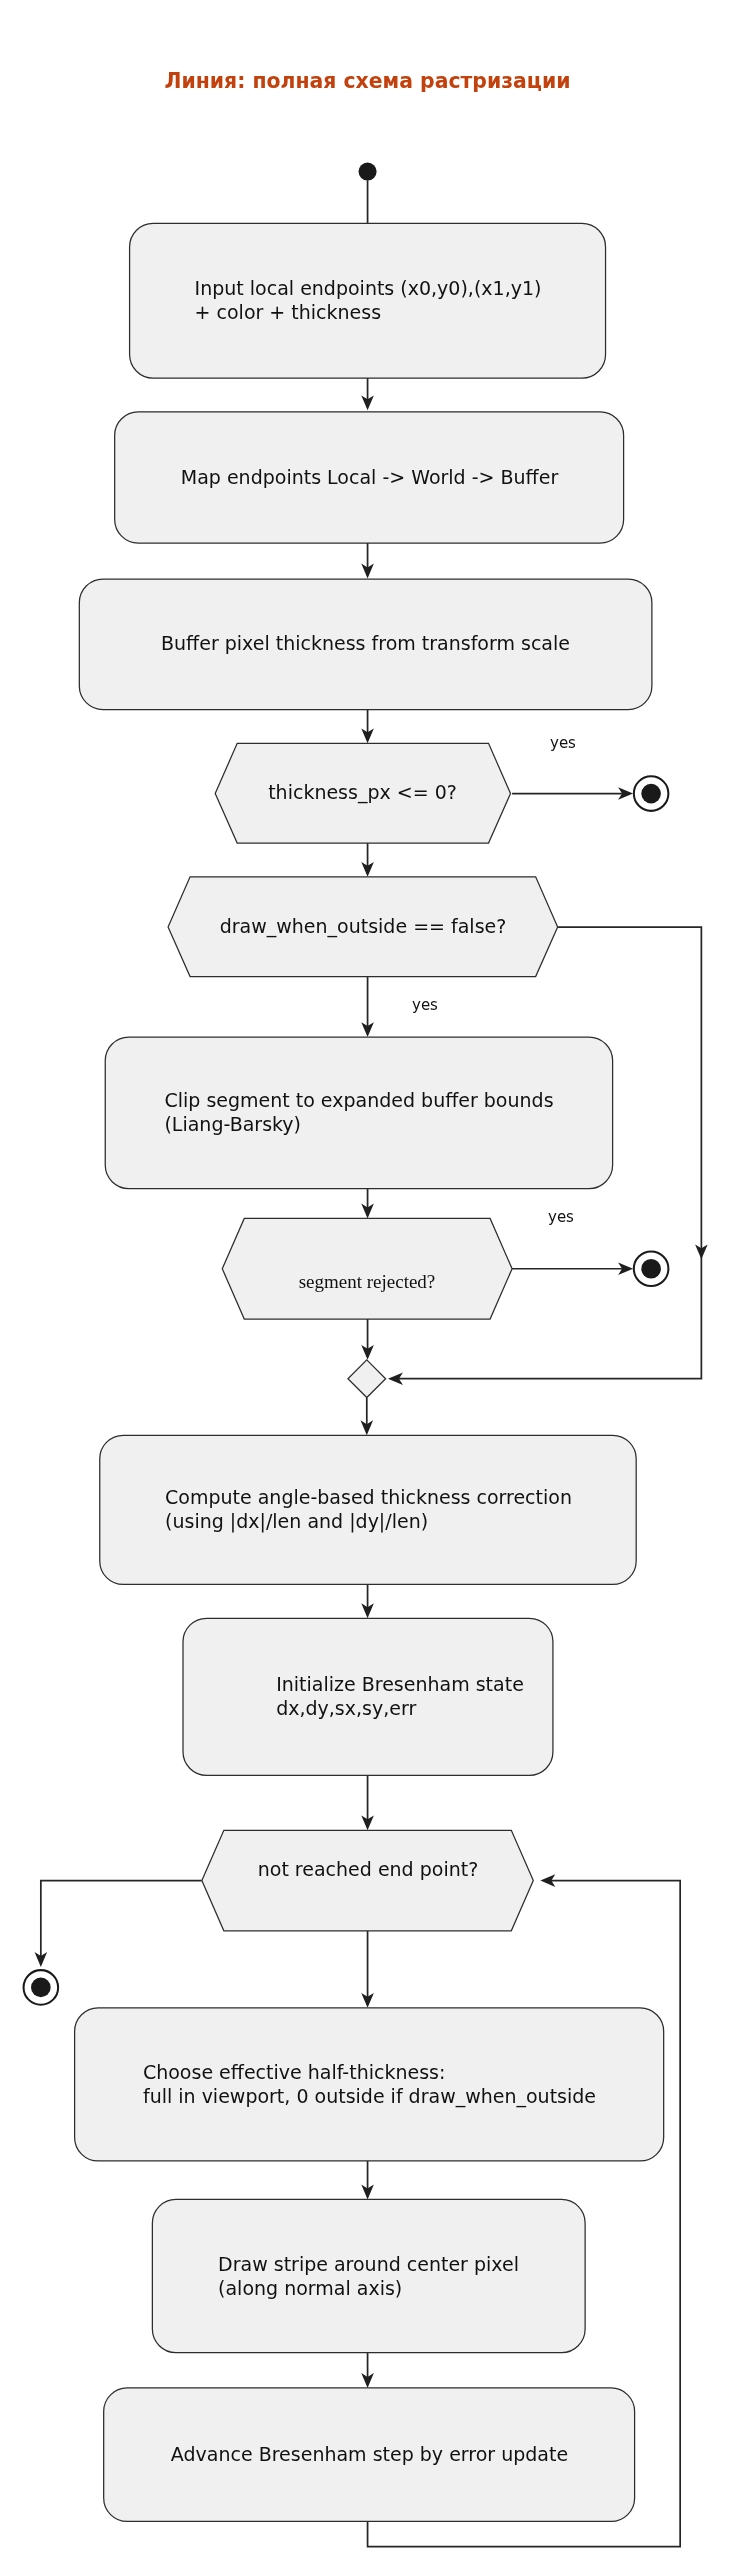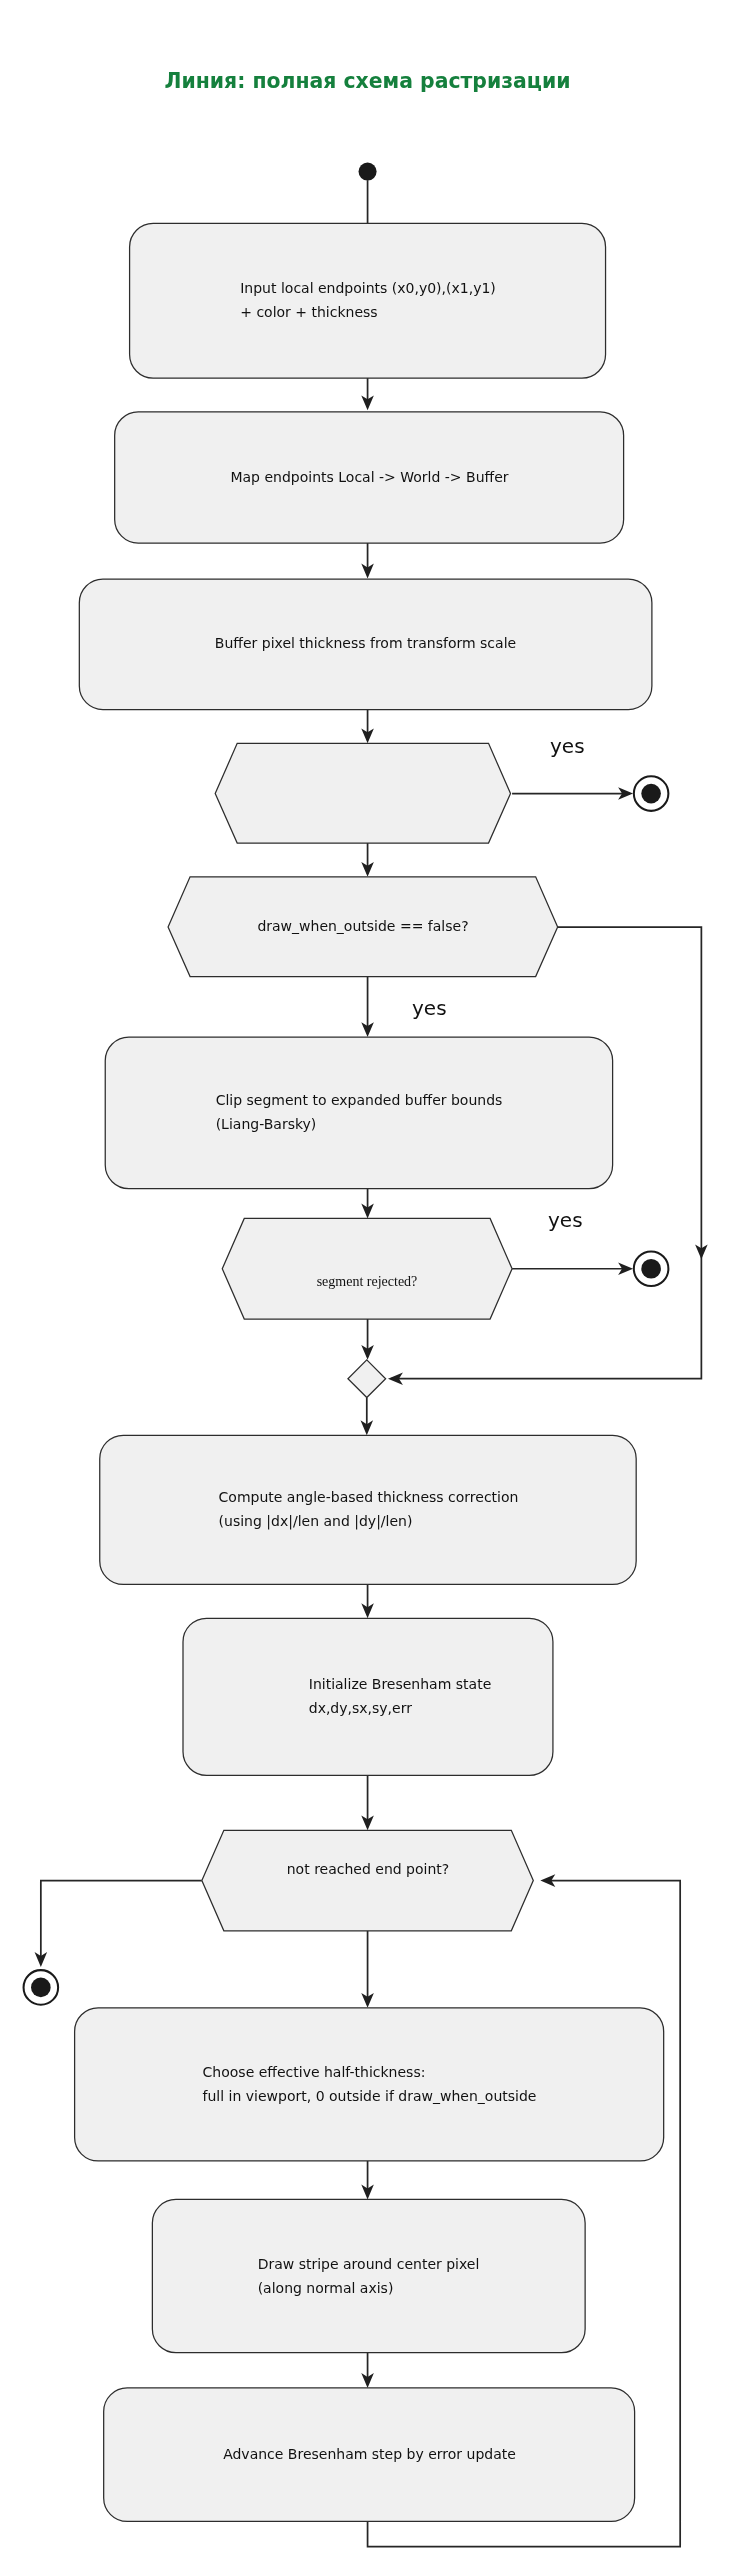--- a/index.html
+++ b/index.html
@@ -8,33 +8,33 @@
     width:743px;height:2576px;
     background:#ffffff;
     font-family:"DejaVu Sans", sans-serif;
     color:#1a1a1a;
     overflow:hidden;
   }
   #shapes{position:absolute;left:0;top:0;}
   .diagram-title{
     position:absolute;left:0;top:69px;width:735px;
     text-align:center;
-    font-size:20.4px;font-weight:bold;color:#15803d;
+    font-size:20.4px;font-weight:bold;color:#c2410c;
     letter-spacing:0px;
   }
   .node-label{
     position:absolute;
     display:flex;align-items:center;justify-content:center;
-    font-size:14px;line-height:23.6px;color:#111;
+    font-size:19px;line-height:23.6px;color:#111;
     pointer-events:none;
   }
   .node-label .lines{text-align:left;}
   .edge-label{
     position:absolute;
-    font-size:20px;color:#111;
+    font-size:15px;color:#111;
     pointer-events:none;
   }
 </style>
 </head>
 <body>
 
 <div id="canvas">
 
   <svg id="shapes" width="743" height="2576" viewBox="0 0 946 3279">
     <g stroke="#262626" stroke-width="2.2" fill="none">
@@ -170,20 +170,23 @@
       <div>(along normal axis)</div>
     </div>
   </div>
 
   <div class="node-label" style="left:104px;top:2388px;width:531px;height:134px;border-radius:26px;">
     <div class="lines">
       <div>Advance Bresenham step by error update</div>
     </div>
   </div>
 
+  <div class="node-label" style="left:215px;top:743px;width:295px;height:100px;">
+    <div>thickness_px &lt;= 0?</div>
+  </div>
 
   <div class="node-label" style="left:168px;top:877px;width:390px;height:100px;">
     <div>draw_when_outside == false?</div>
   </div>
 
   <div class="node-label" style="left:222px;top:1218px;width:290px;height:127px;font-family:Liberation Serif, serif;">
     <div>segment rejected?</div>
   </div>
 
   <div class="node-label" style="left:202px;top:1830px;width:332px;height:79px;">

